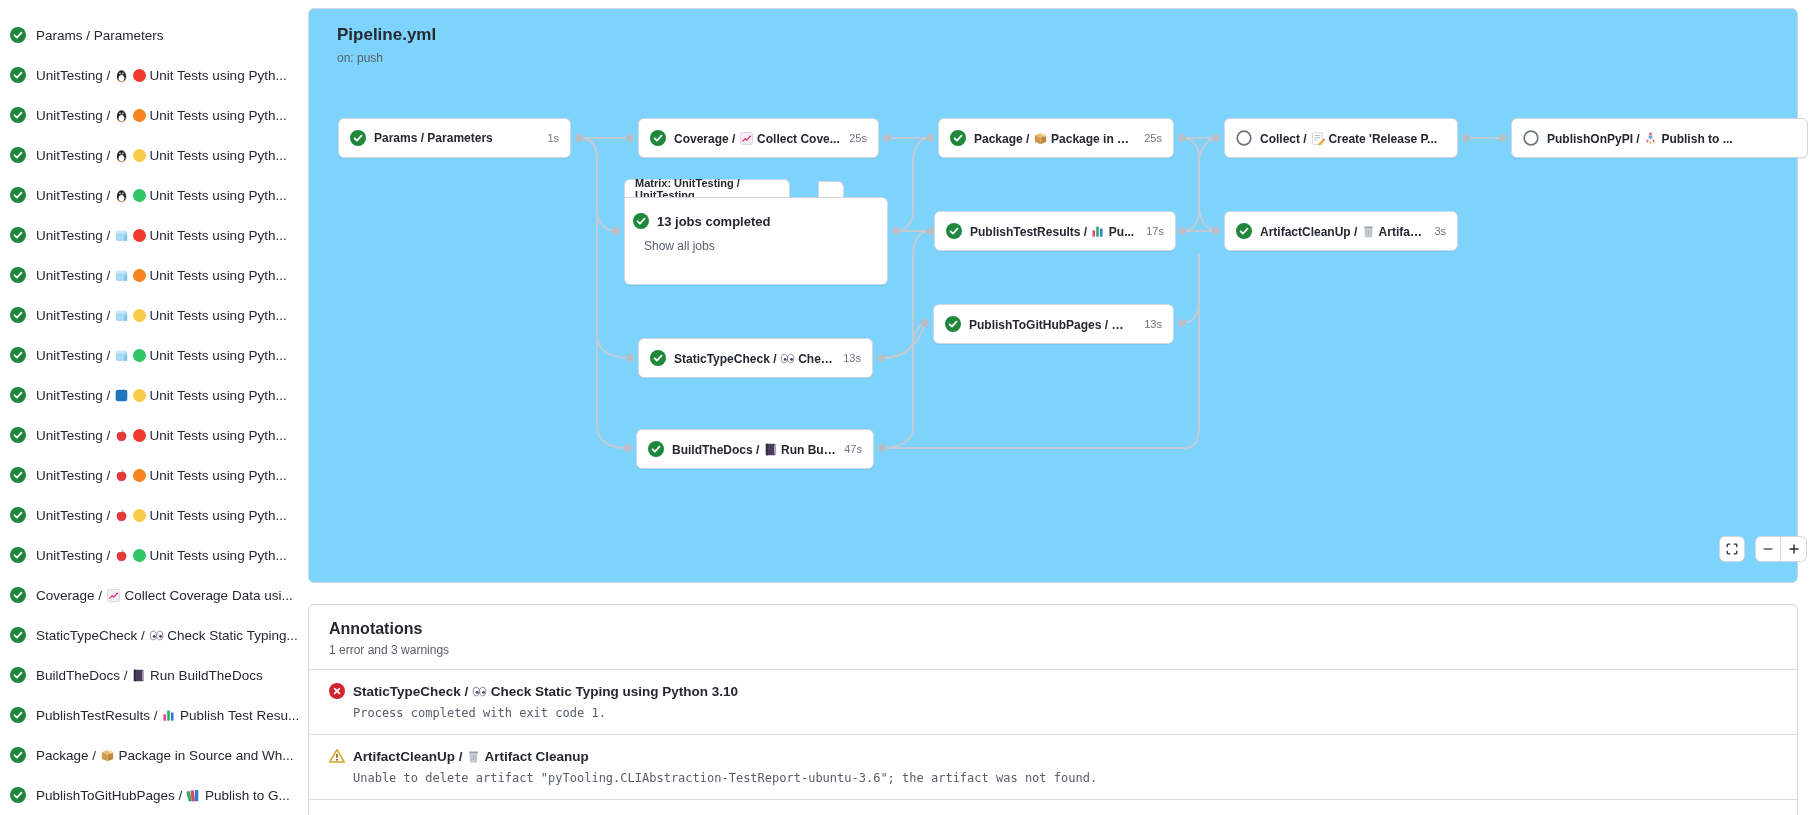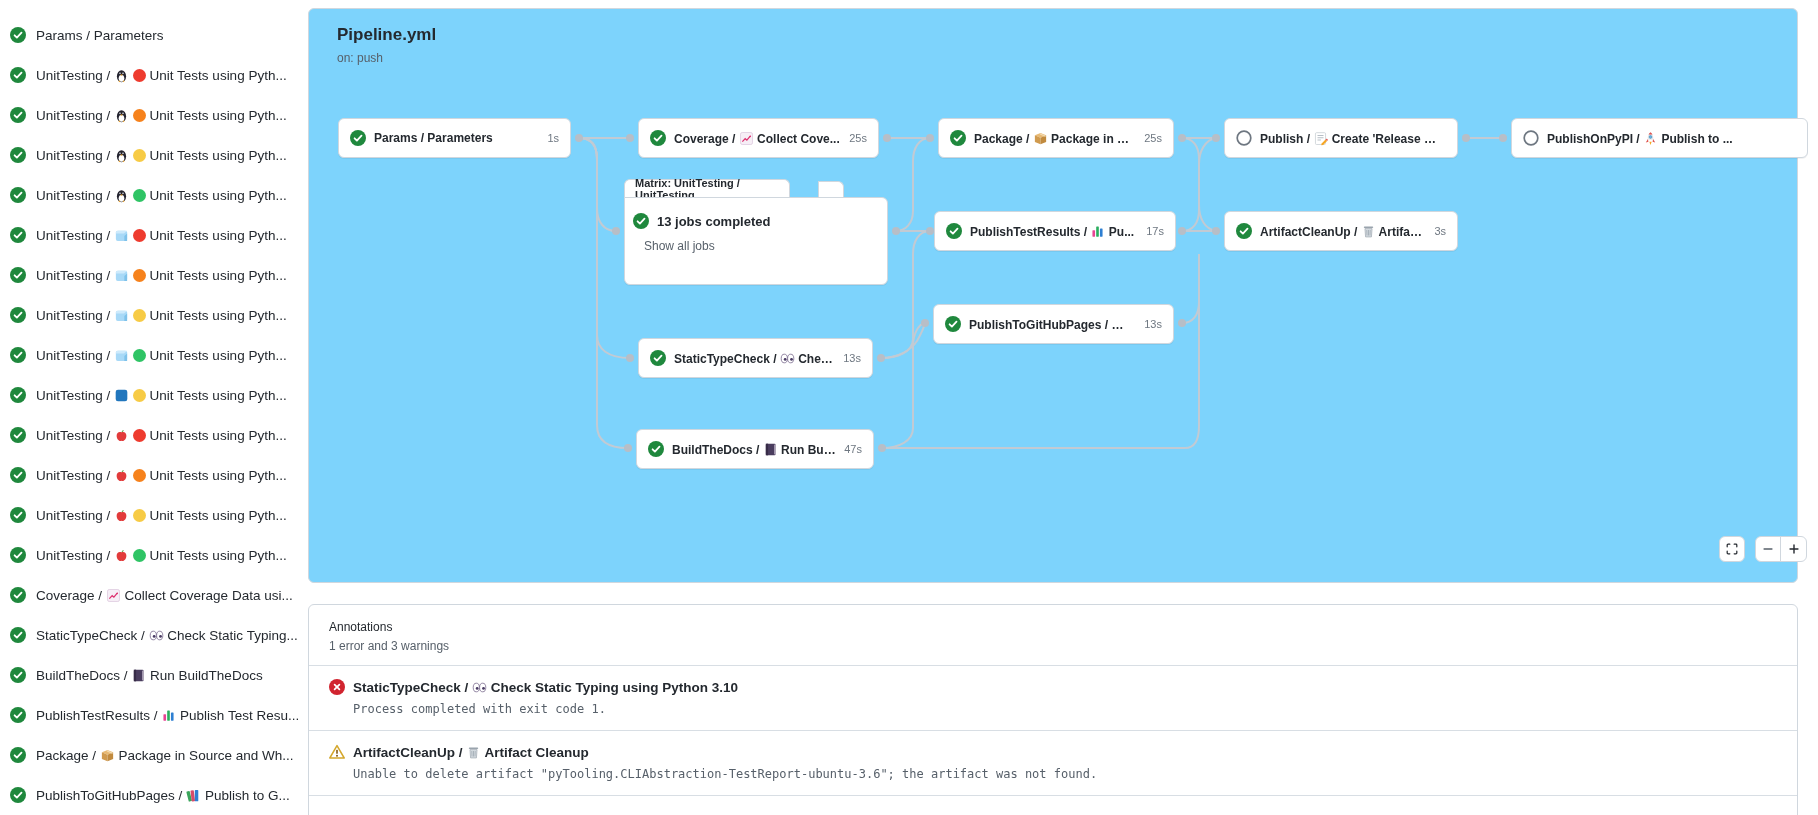--- a/index.html
+++ b/index.html
@@ -52,21 +52,21 @@
           display:flex; align-items:center; justify-content:center; cursor:pointer; }
   #fs-btn { left:1410px; top:527px; width:26px; height:26px; }
   #zoom-group { position:absolute; left:1446px; top:527px; width:52px; height:26px; background:#fff;
                 border:1px solid #d0d7de; border-radius:6px; display:flex; }
   #zoom-group .half { width:26px; height:100%; display:flex; align-items:center; justify-content:center; cursor:pointer; }
   #zoom-group .half:first-child { border-right:1px solid #d0d7de; }
   .zbtn svg, #zoom-group svg { width:14px; height:14px; }
 
   
   #ann-head { padding:15px 20px 12px 20px; }
-  #ann-title { font-size:12px; font-weight:400; }
+  #ann-title { font-size:16px; font-weight:700; }
   #ann-sub { margin-top:5px; font-size:12px; color:#57606a; }
   .ann-row { border-top:1px solid #d8dee4; padding:13px 20px 14px 20px; }
   .ann-row-title { display:flex; align-items:center; gap:8px; font-size:13.5px; font-weight:700; cursor:pointer; }
   .ann-row-title .st { width:16px; height:16px; flex:none; }
   .ann-msg { margin:7px 0 0 24px; font-family:"DejaVu Sans Mono","Liberation Mono",monospace;
              font-size:12px; color:#57606a; white-space:nowrap; }
   .ann-stub { border-top:1px solid #d8dee4; height:10px; }
 </style>
 </head>
 <body>
@@ -454,21 +454,21 @@
         </svg>
       <span class="lbl"><span>PublishToGitHubPages /</span> <svg class="ic">
             <use href="#i-books"></use>
           </svg> <span>...</span></span>
       <span class="dur">13s</span>
     </div>
     <div class="node" style="left:915px;top:109px;width:234px">
       <svg class="st">
           <use href="#i-skip"></use>
         </svg>
-      <span class="lbl"><span>Publish /</span> <svg class="ic">
+      <span class="lbl"><span>Collect /</span> <svg class="ic">
             <use href="#i-memo"></use>
           </svg> <span>Create 'Release P...</span></span>
       <span class="dur"></span>
     </div>
     <div class="node" style="left:915px;top:202px;width:234px">
       <svg class="st">
           <use href="#i-check"></use>
         </svg>
       <span class="lbl"><span>ArtifactCleanUp /</span> <svg class="ic">
             <use href="#i-trash"></use>

